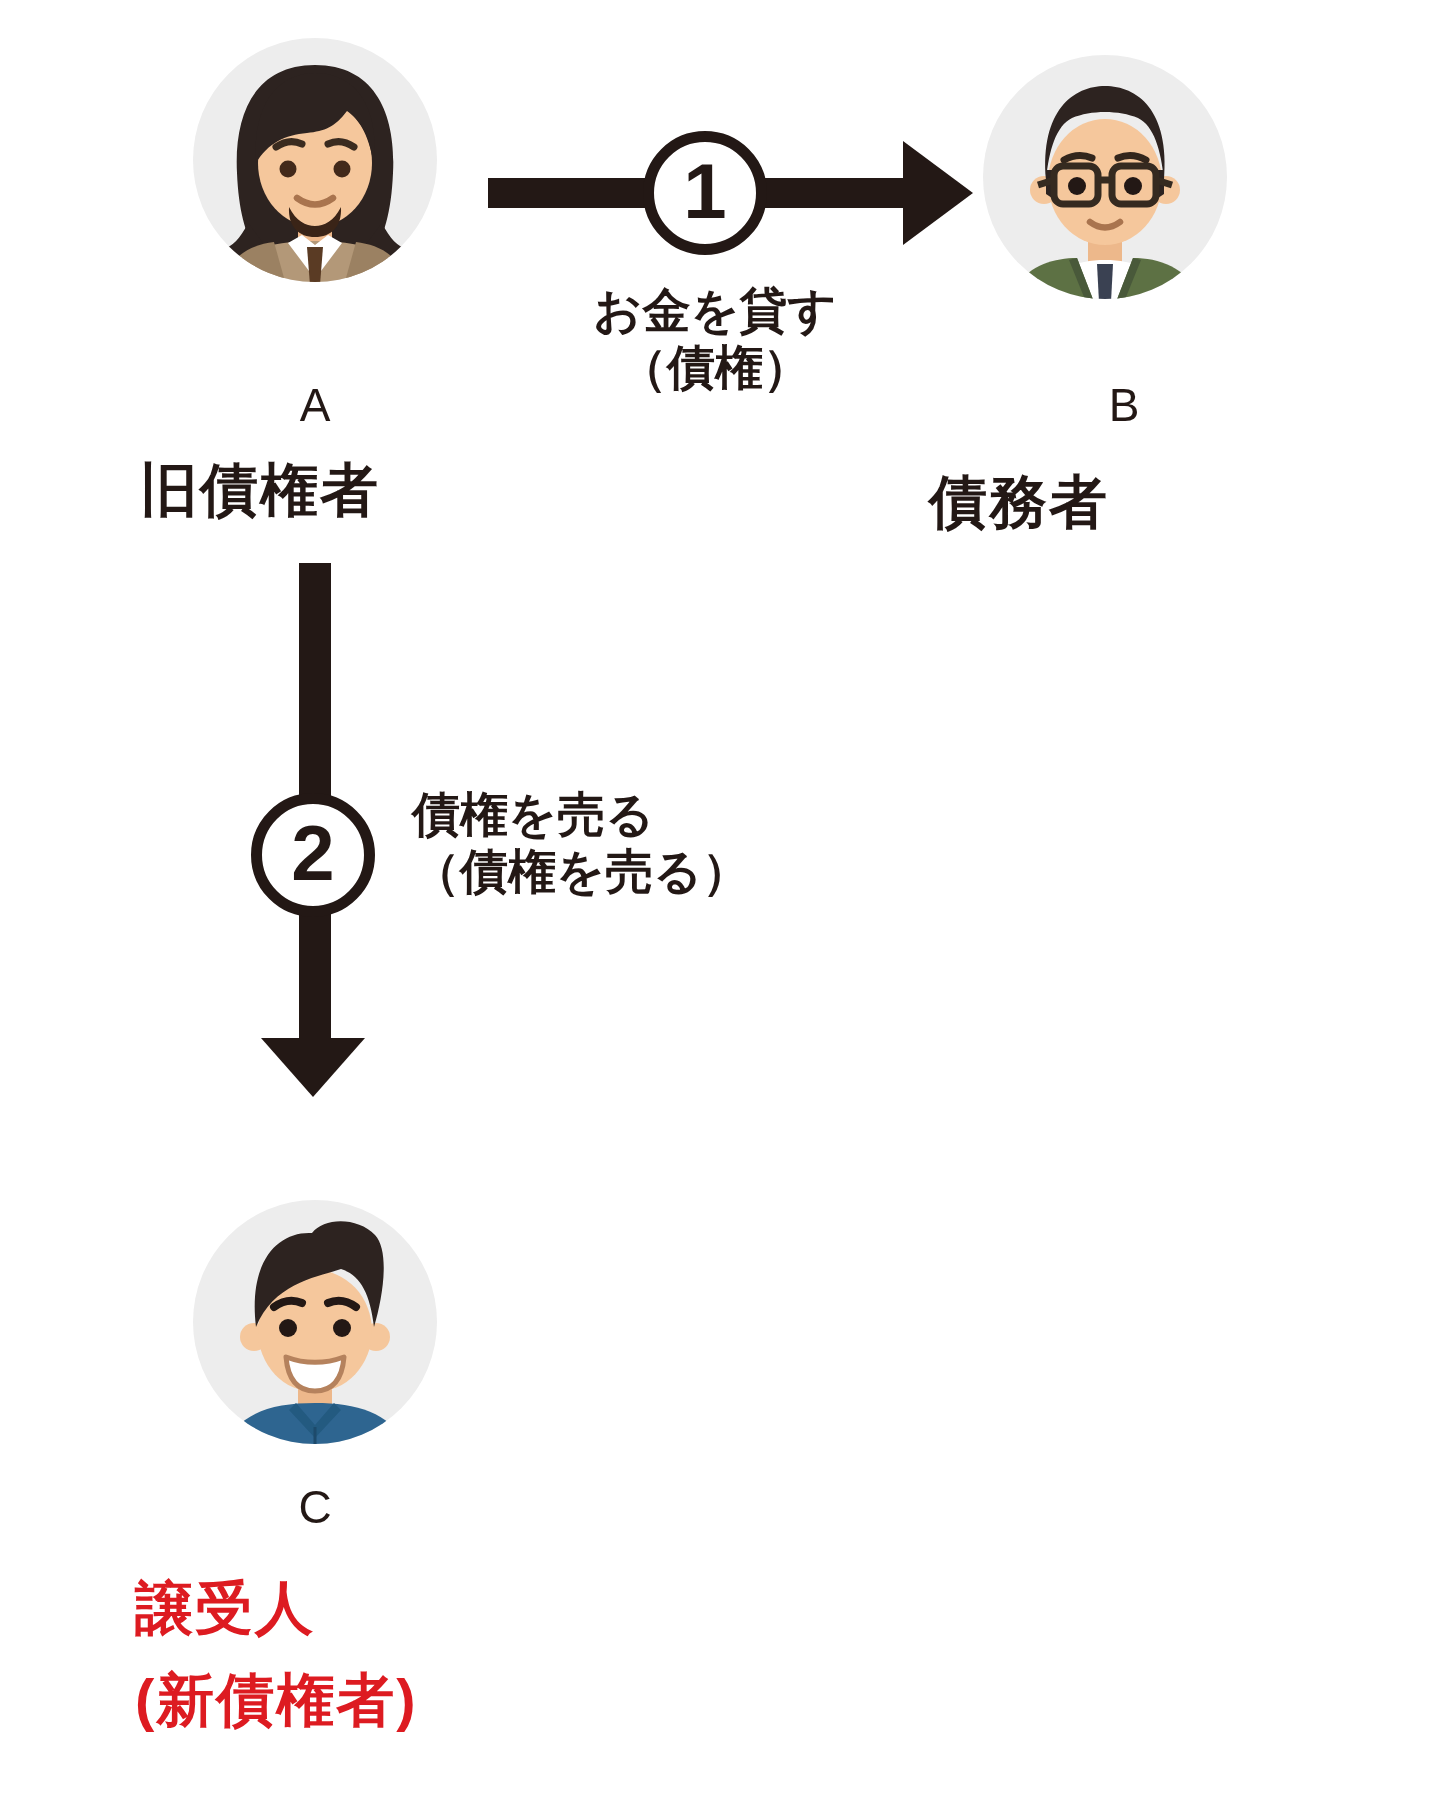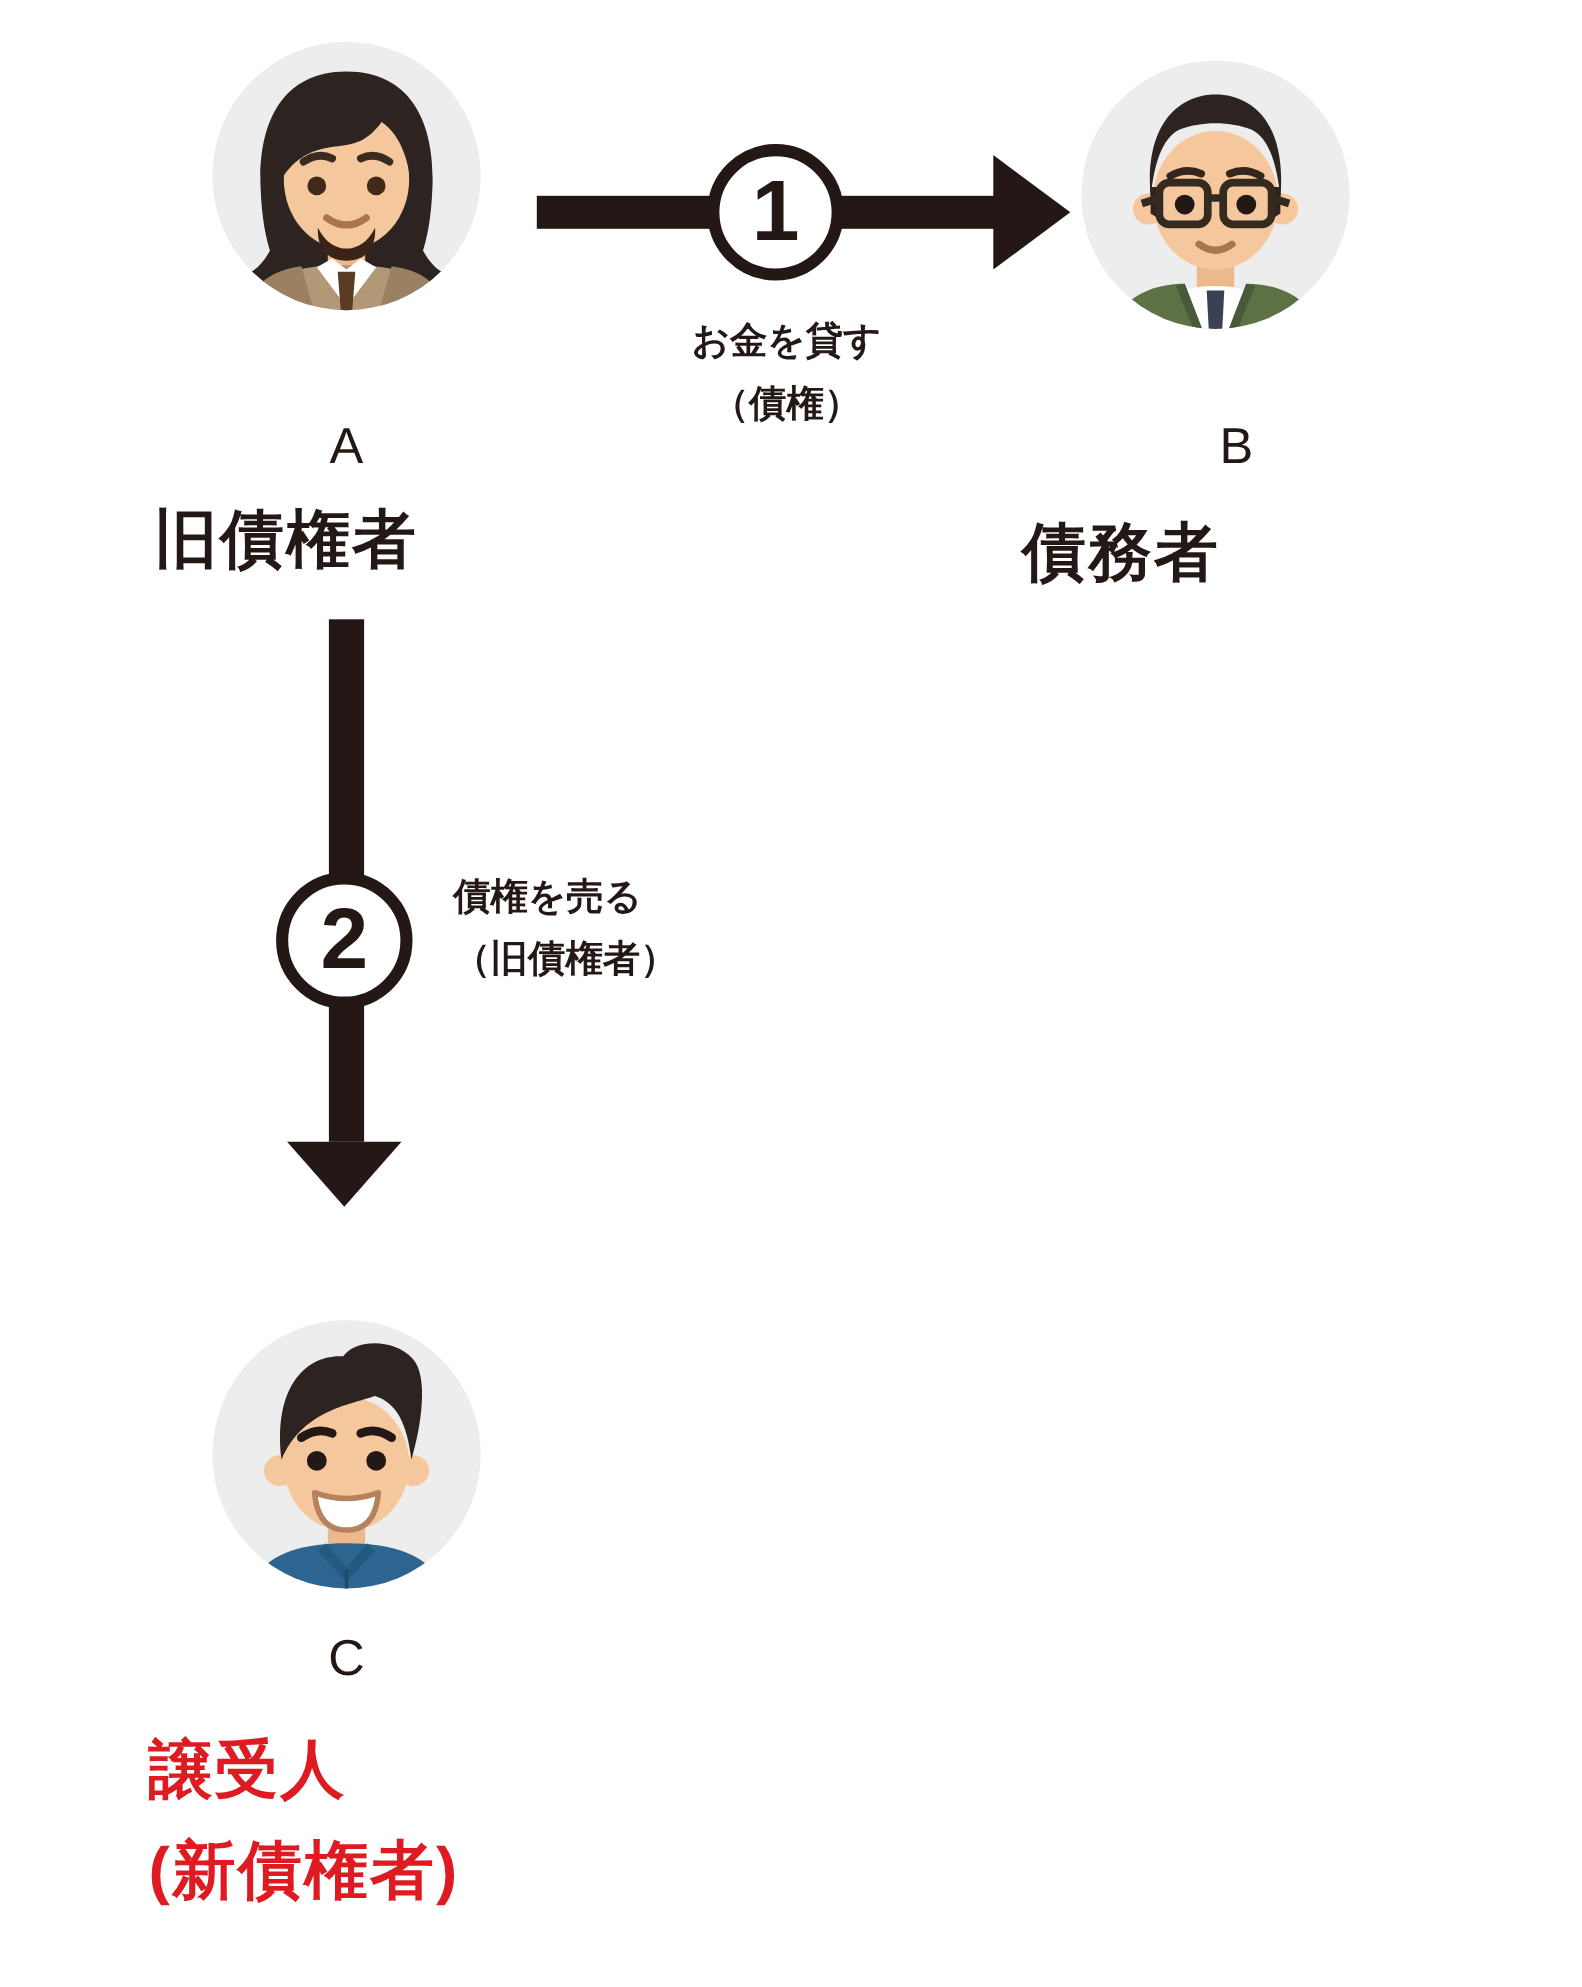--- a/index.html
+++ b/index.html
@@ -57,21 +57,21 @@
     width:124px;height:124px;border-radius:50%;
     background:#ffffff;border:11px solid var(--ink);
     display:flex;align-items:center;justify-content:center;
     z-index:2;
   }
   .step-number{
     font-size:78px;font-weight:700;color:var(--ink);line-height:1;
     transform:translateY(-2px);
   }
   .arrow-label{
-    font-size:34px;font-weight:700;line-height:57px;color:var(--ink);
+    font-size:48px;font-weight:700;line-height:57px;color:var(--ink);
     white-space:nowrap;
   }
   .arrow-label.centered{width:300px;text-align:center;}
 </style>
 </head>
 <body>
 
 <div class="canvas">
 
   <div class="abs" style="left:190px;top:35px;">
@@ -176,21 +176,21 @@
     <div>（債権）</div>
   </div>
 
   <div class="abs shaft-v" style="left:299px;top:563px;height:475px;"></div>
   <div class="abs head-down" style="left:261px;top:1038px;"></div>
   <div class="abs step-badge" style="left:251px;top:793px;">
     <span class="step-number">2</span>
   </div>
   <div class="abs arrow-label" style="left:412px;top:790px;font-family:Liberation Mono, monospace;">
     <div>債権を売る</div>
-    <div>（旧債権者）</div>
+    <div>（債権を売る）</div>
   </div>
 
   <div class="abs letter" style="left:165px;top:378px;">A</div>
   <div class="abs role" style="left:140px;top:452px;">旧債権者</div>
 
   <div class="abs letter" style="left:974px;top:378px;">B</div>
   <div class="abs role" style="left:929px;top:452px;margin-top:12px;">債務者</div>
 
   <div class="abs letter" style="left:165px;top:1480px;">C</div>
   <div class="abs role role-red" style="left:135px;top:1570px;">譲受人</div>

